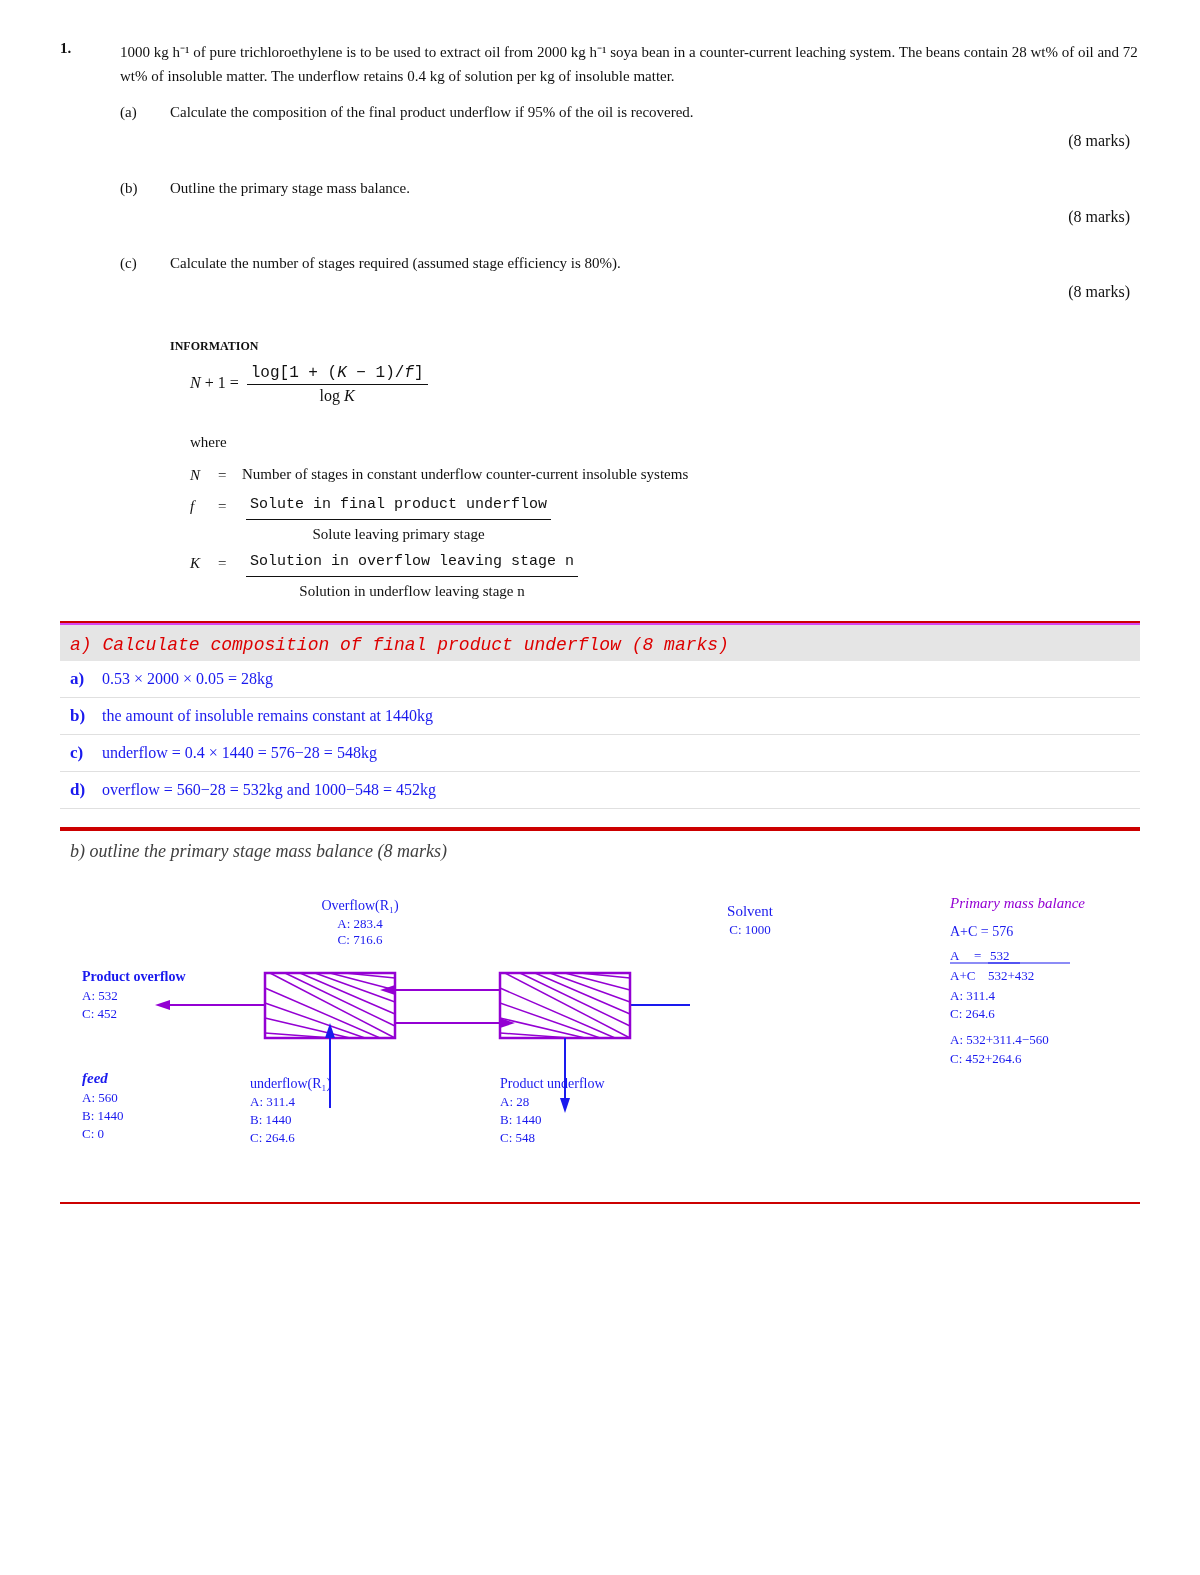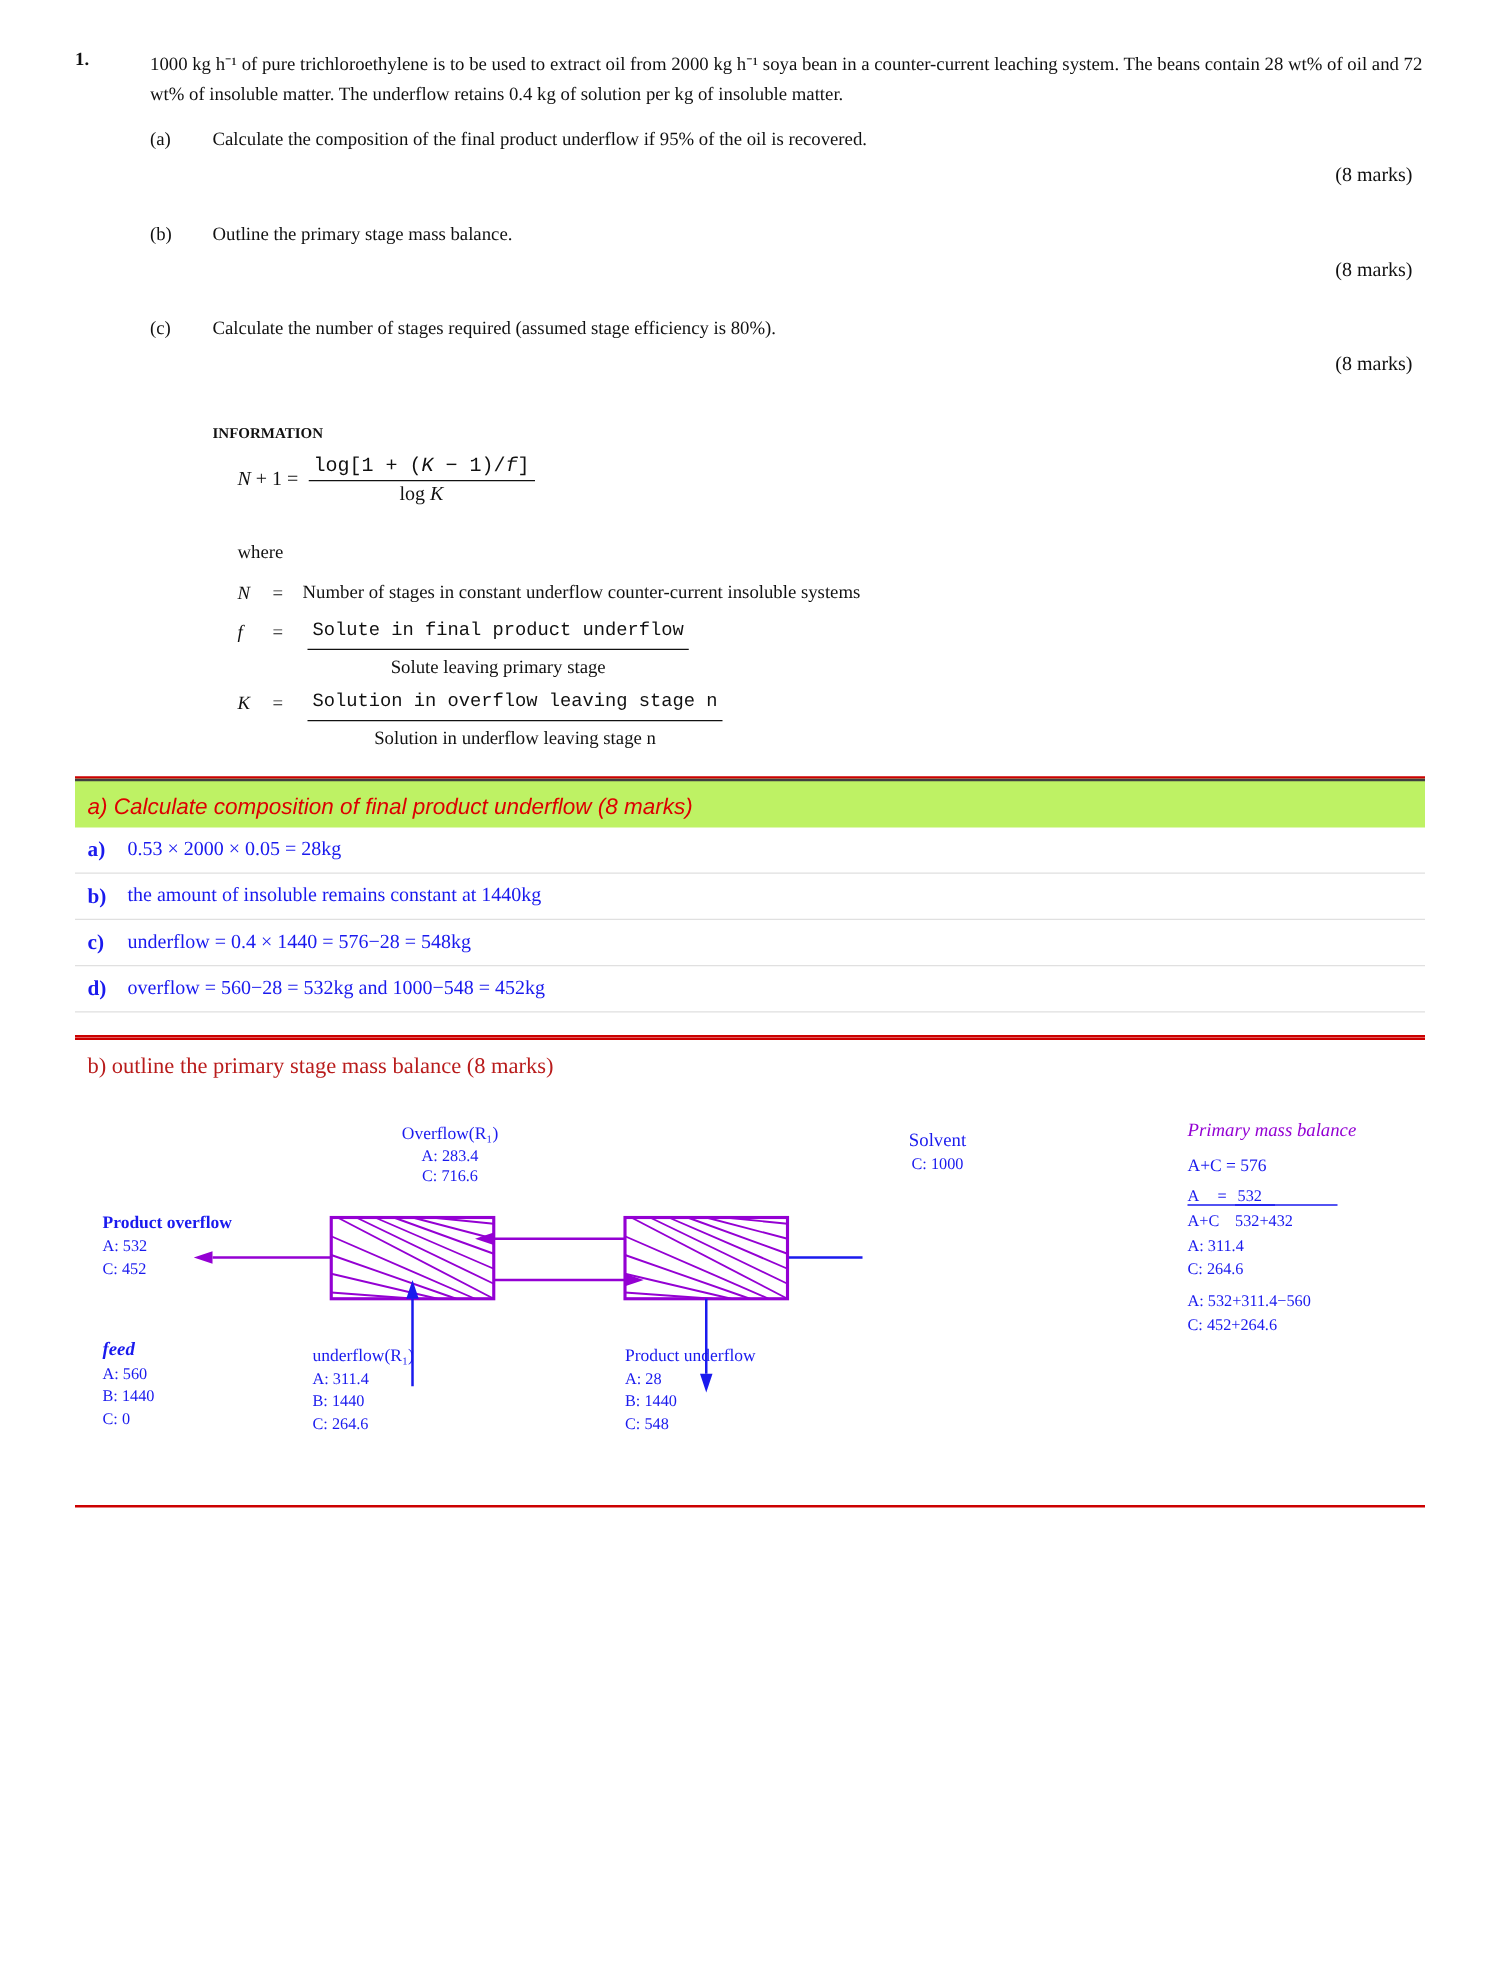--- a/index.html
+++ b/index.html
@@ -106,26 +106,26 @@
       border-top: 2px solid #cc0000;
       margin: 18px 0 0 0;
     }
 
     
     .answer-section {
       font-family: 'Comic Sans MS', 'Chalkboard SE', cursive;
       color: #1a1aee;
     }
     .answer-header {
-      background: #bef264;
-      border-top: 2px solid #404040;
+      background: #e5e5e5;
+      border-top: 2px solid #d946ef;
       padding: 10px 0 6px 10px;
       font-size: 18px;
       color: #dd0000;
-      font-family: Liberation Sans, sans-serif;
+      font-family: Liberation Mono, monospace;
       font-style: italic;
     }
     .answer-line {
       display: flex;
       align-items: center;
       padding: 8px 10px;
       border-bottom: 1px solid #e0e0e0;
       font-size: 16px;
       color: #1a1aee;
       font-family: 'Comic Sans MS', 'Chalkboard SE', cursive;
@@ -144,22 +144,23 @@
       margin-top: 10px;
       padding: 10px;
       font-family: 'Comic Sans MS', 'Chalkboard SE', cursive;
     }
 
     .b-header {
       background: #fff;
       border-top: 2px solid #cc0000;
       padding: 10px 0 6px 10px;
       font-size: 18px;
-      color: #b91c1c;
+      color: #404040;
       font-family: 'Comic Sans MS', 'Chalkboard SE', cursive;
+      font-style: italic;
     }
 
     .bottom-divider {
       border: none;
       border-top: 2px solid #cc0000;
       margin-top: 10px;
     }
   </style>
 </head>
 <body>

